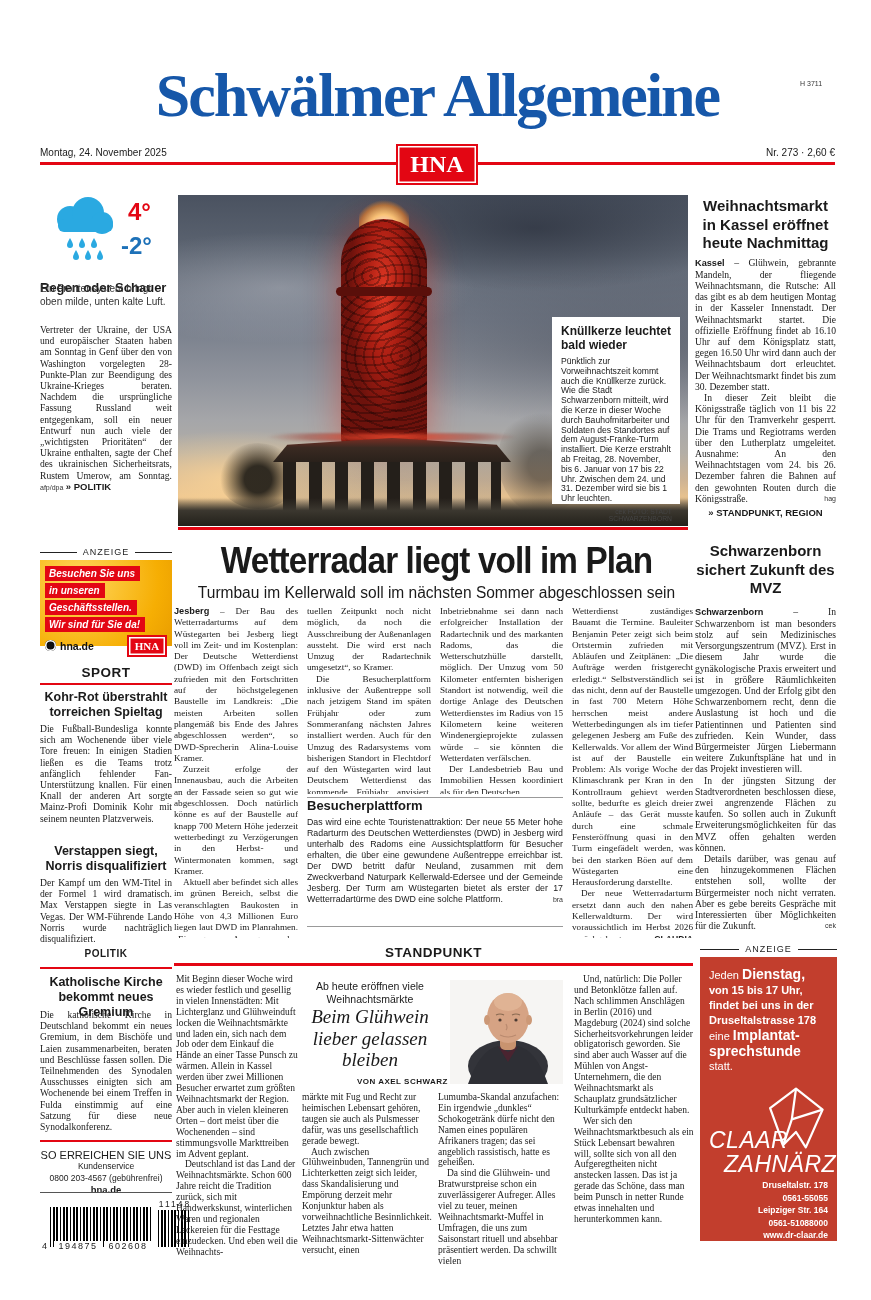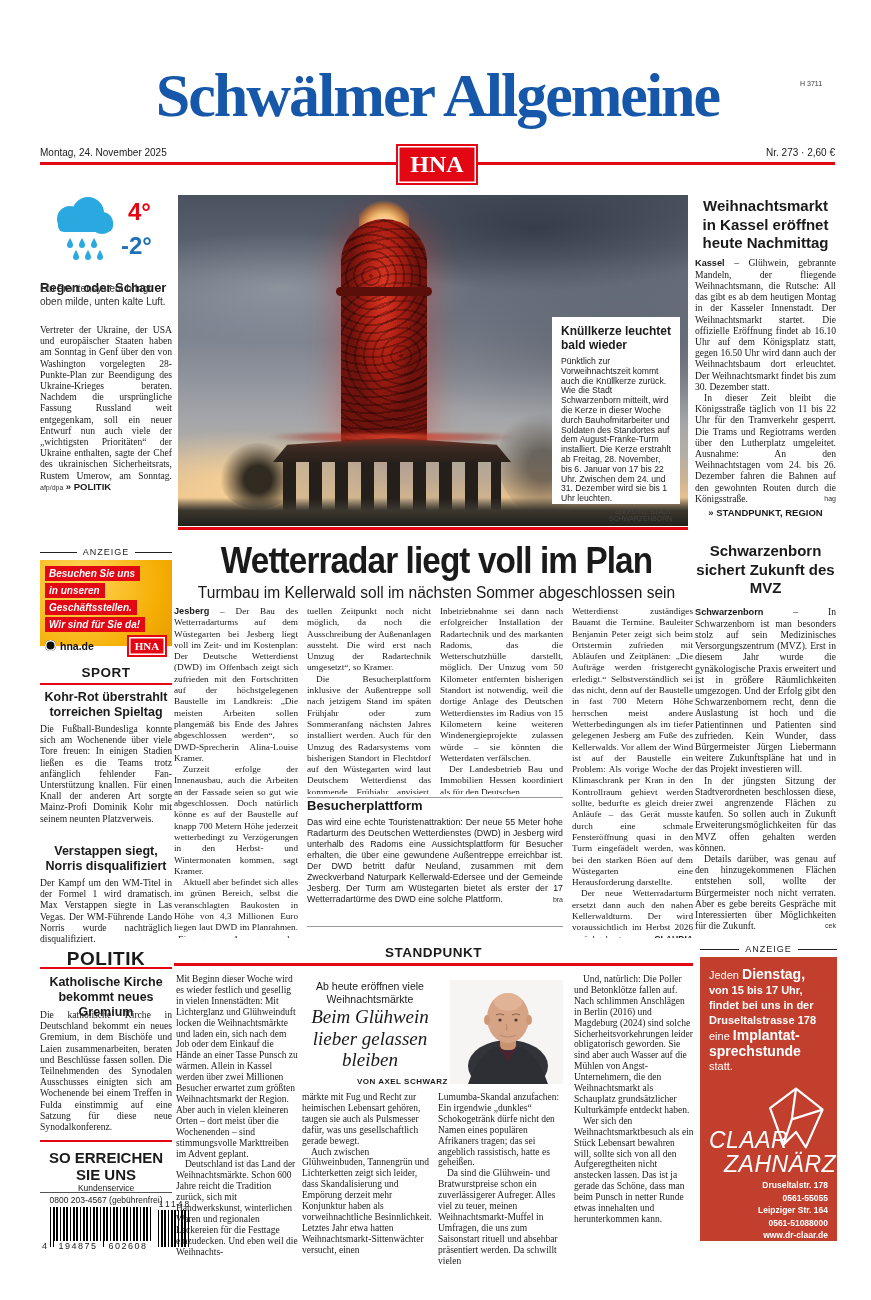--- a/index.html
+++ b/index.html
@@ -211,28 +211,28 @@
     </div>
   </div>
 
   <div class="abs hed" style="left:40px;top:665px;width:132px;font-size:13.5px;letter-spacing:.5px;">SPORT</div>
   <div class="abs rule-red" style="left:40px;top:683px;width:132px;height:2px;"></div>
   <div class="abs hed" style="left:40px;top:690px;width:132px;font-size:12.5px;line-height:15px;">Kohr-Rot überstrahlt torreichen Spieltag</div>
   <div class="abs body-s" style="left:40px;top:723px;width:132px;">Die Fußball-Bundesliga konnte sich am Wochenende über viele Tore freuen: In einigen Stadien ließen es die Teams trotz anfänglich fehlender Fan-Unterstützung knallen. Für einen Knall der anderen Art sorgte Mainz-Profi Dominik Kohr mit seinem neunten Platzverweis.</div>
   <div class="abs hed" style="left:40px;top:844px;width:132px;font-size:12.5px;line-height:15px;">Verstappen siegt, Norris disqualifiziert</div>
   <div class="abs body-s" style="left:40px;top:877px;width:132px;">Der Kampf um den WM-Titel in der Formel 1 wird dramatisch. Max Verstappen siegte in Las Vegas. Der WM-Führende Lando Norris wurde nachträglich disqualifiziert.</div>
 
-  <div class="abs hed" style="left:40px;top:948px;width:132px;font-size:19px;letter-spacing:.5px;">POLITIK</div>
+  <div class="abs hed" style="left:40px;top:948px;width:132px;font-size:10px;letter-spacing:.5px;">POLITIK</div>
   <div class="abs rule-red" style="left:40px;top:967px;width:132px;height:2px;"></div>
   <div class="abs hed" style="left:40px;top:975px;width:132px;font-size:12.5px;line-height:15px;">Katholische Kirche bekommt neues Gremium</div>
   <div class="abs body-s" style="left:40px;top:1009px;width:132px;">Die katholische Kirche in Deutschland bekommt ein neues Gremium, in dem Bischöfe und Laien zusammenarbeiten, beraten und Beschlüsse fassen sollen. Die Teilnehmenden des Synodalen Ausschusses einigten sich am Wochenende bei einem Treffen in Fulda einstimmig auf eine Satzung für diese neue Synodalkonferenz.</div>
 
   <div class="abs rule-red" style="left:40px;top:1140px;width:132px;height:2px;"></div>
   <div class="abs sans" style="left:40px;top:1149px;width:132px;text-align:center;">
-    <div style="font-weight:bold;font-size:15px;">SO ERREICHEN SIE UNS</div>
+    <div style="font-weight:normal;font-size:11px;">SO ERREICHEN SIE UNS</div>
     <div style="font-size:8.5px;line-height:11.5px;">Kundenservice</div>
     <div style="font-size:8.5px;line-height:11.5px;">0800 203-4567 (gebührenfrei)</div>
     <div style="font-weight:bold;font-size:9.5px;">hna.de</div>
   </div>
   <div class="abs rule-thin" style="left:40px;top:1192px;width:132px;height:1px;"></div>
 
   <div class="abs" style="left:42px;top:1199px;width:150px;height:56px;">
     <div class="abs bc-bars" style="left:8px;top:8px;width:102px;height:40px;"></div>
     <div class="abs sans" style="left:0;top:42px;font-size:9px;">4</div>
     <div class="abs sans" style="left:12px;top:42px;width:48px;text-align:center;letter-spacing:1.5px;font-size:9px;background:#fff;">194875</div>

